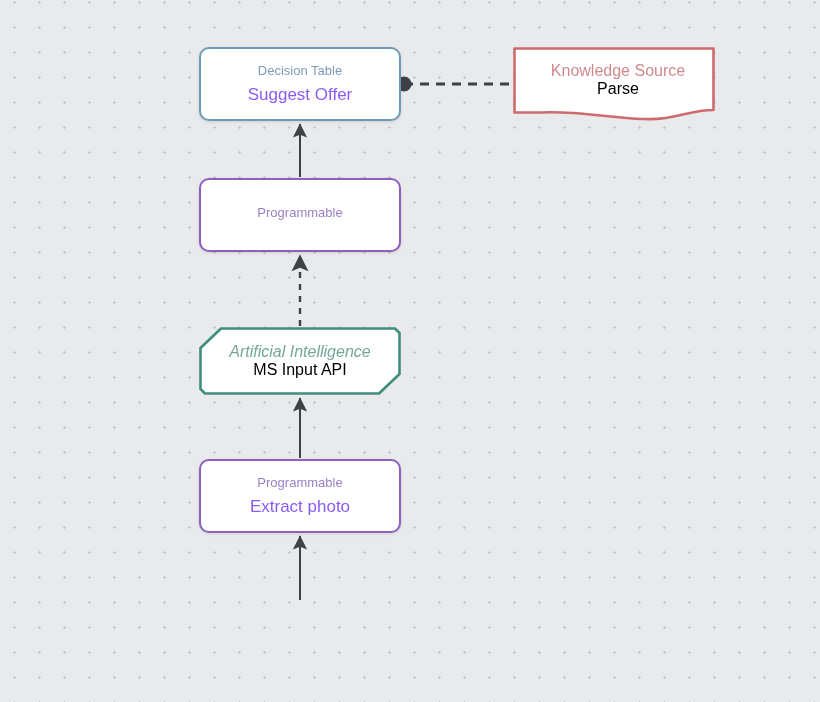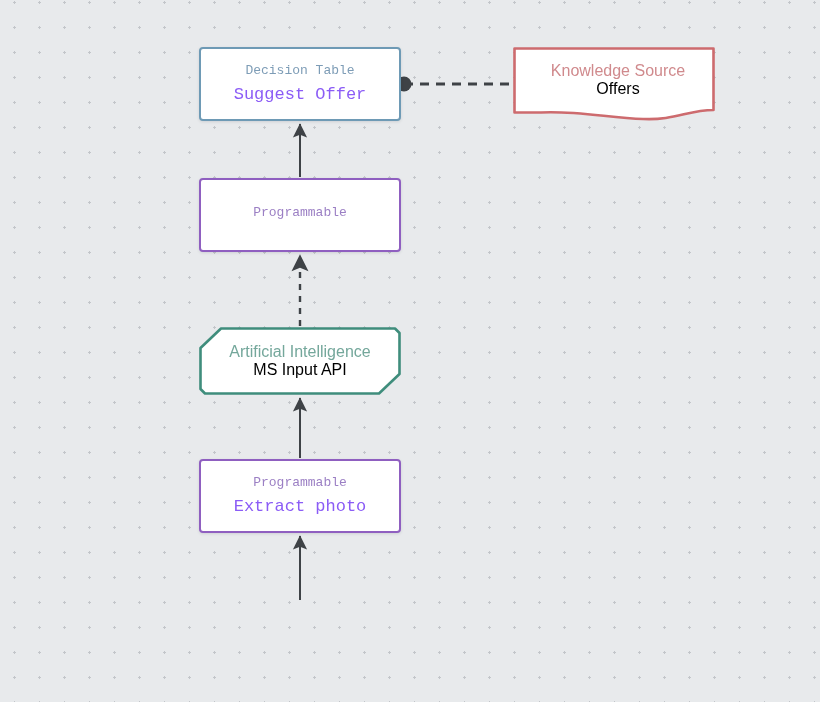--- a/index.html
+++ b/index.html
@@ -52,23 +52,22 @@
     font-size: 17px;
     line-height: 21px;
     color: #8b5cf6;
     white-space: nowrap;
   }
 
   
   .node-rect {
     border-width: 2px;
     border-style: solid;
-    border-radius: 4px;
+    border-radius: 10px;
     box-shadow: 0 1px 3px rgba(40,50,60,0.13);
-    font-family: Liberation Mono, monospace;
   }
 
   
   .node-pill {
     border-width: 2px;
     border-style: solid;
     border-radius: 40px;
     box-shadow: 0 1px 3px rgba(40,50,60,0.13);
   }
 
@@ -169,35 +168,35 @@
 
   <div class="node-wave" style="left:513px; top:47px; width:202px; height:74px;padding-left:8px;">
     <svg class="wave-bg" viewBox="0 0 202 74" preserveAspectRatio="none">
       <path d="M 1.5 1.5 L 200.5 1.5 L 200.5 63
                C 175 63 162 73.5 130 72
                C 96 70.5 60 63.5 28 65.5
                L 1.5 65.5 Z" fill="#ffffff" stroke="#cd6b6e" stroke-width="2.6" stroke-linejoin="round"></path>
     </svg>
     <div class="wave-content">
       <div class="kind" style="color:#d08a8d;">Knowledge Source</div>
-      <div class="title">Offers</div>
+      <div class="title">Parse</div>
     </div>
   </div>
 
   <div class="node node-rect" style="left:199px; top:178px; width:202px; height:74px; border-color:#8f5fc0;">
     <div class="kind" style="color:#9b7fc4;">Programmable</div>
   </div>
 
   <div class="node-cut" style="left:199px; top:327px; width:202px; height:68px;">
     <svg class="cut-bg" viewBox="0 0 202 68" preserveAspectRatio="none">
       <path d="M 22 1.5 L 196 1.5 L 200.5 6 L 200.5 47 L 180 66.5
                L 6 66.5 L 1.5 62 L 1.5 21 Z" fill="#ffffff" stroke="#3f8d7c" stroke-width="2.6" stroke-linejoin="round"></path>
     </svg>
     <div class="cut-content">
-      <div class="kind" style="color:#74a79b;">Artificial Intelligence</div>
+      <div class="kind" style="color:#74a79b;font-style:italic;">Artificial Intelligence</div>
       <div class="title">MS Input API</div>
     </div>
   </div>
 
   <div class="node node-rect" style="left:199px; top:459px; width:202px; height:74px; border-color:#8f5fc0;">
     <div class="kind" style="color:#9b7fc4;">Programmable</div>
     <div class="title">Extract photo</div>
   </div>
 
 

